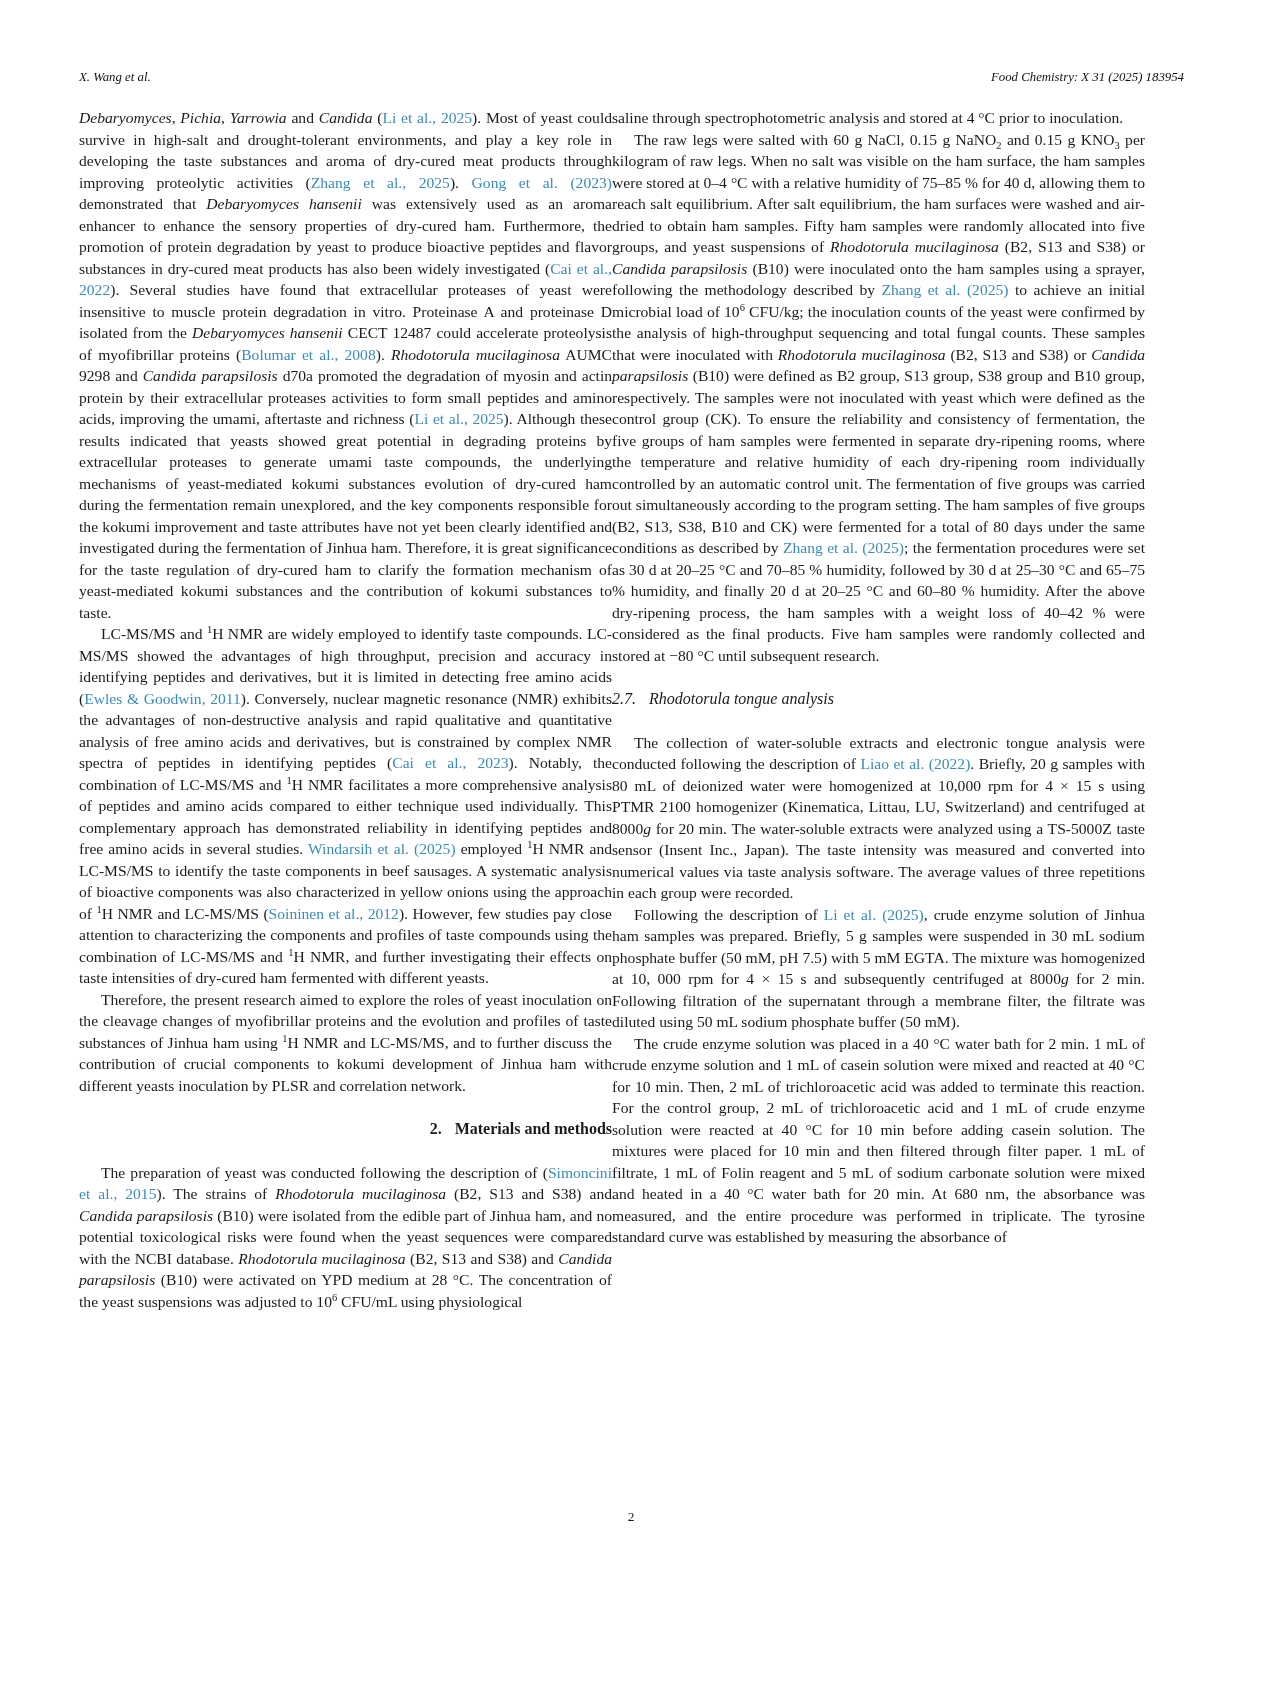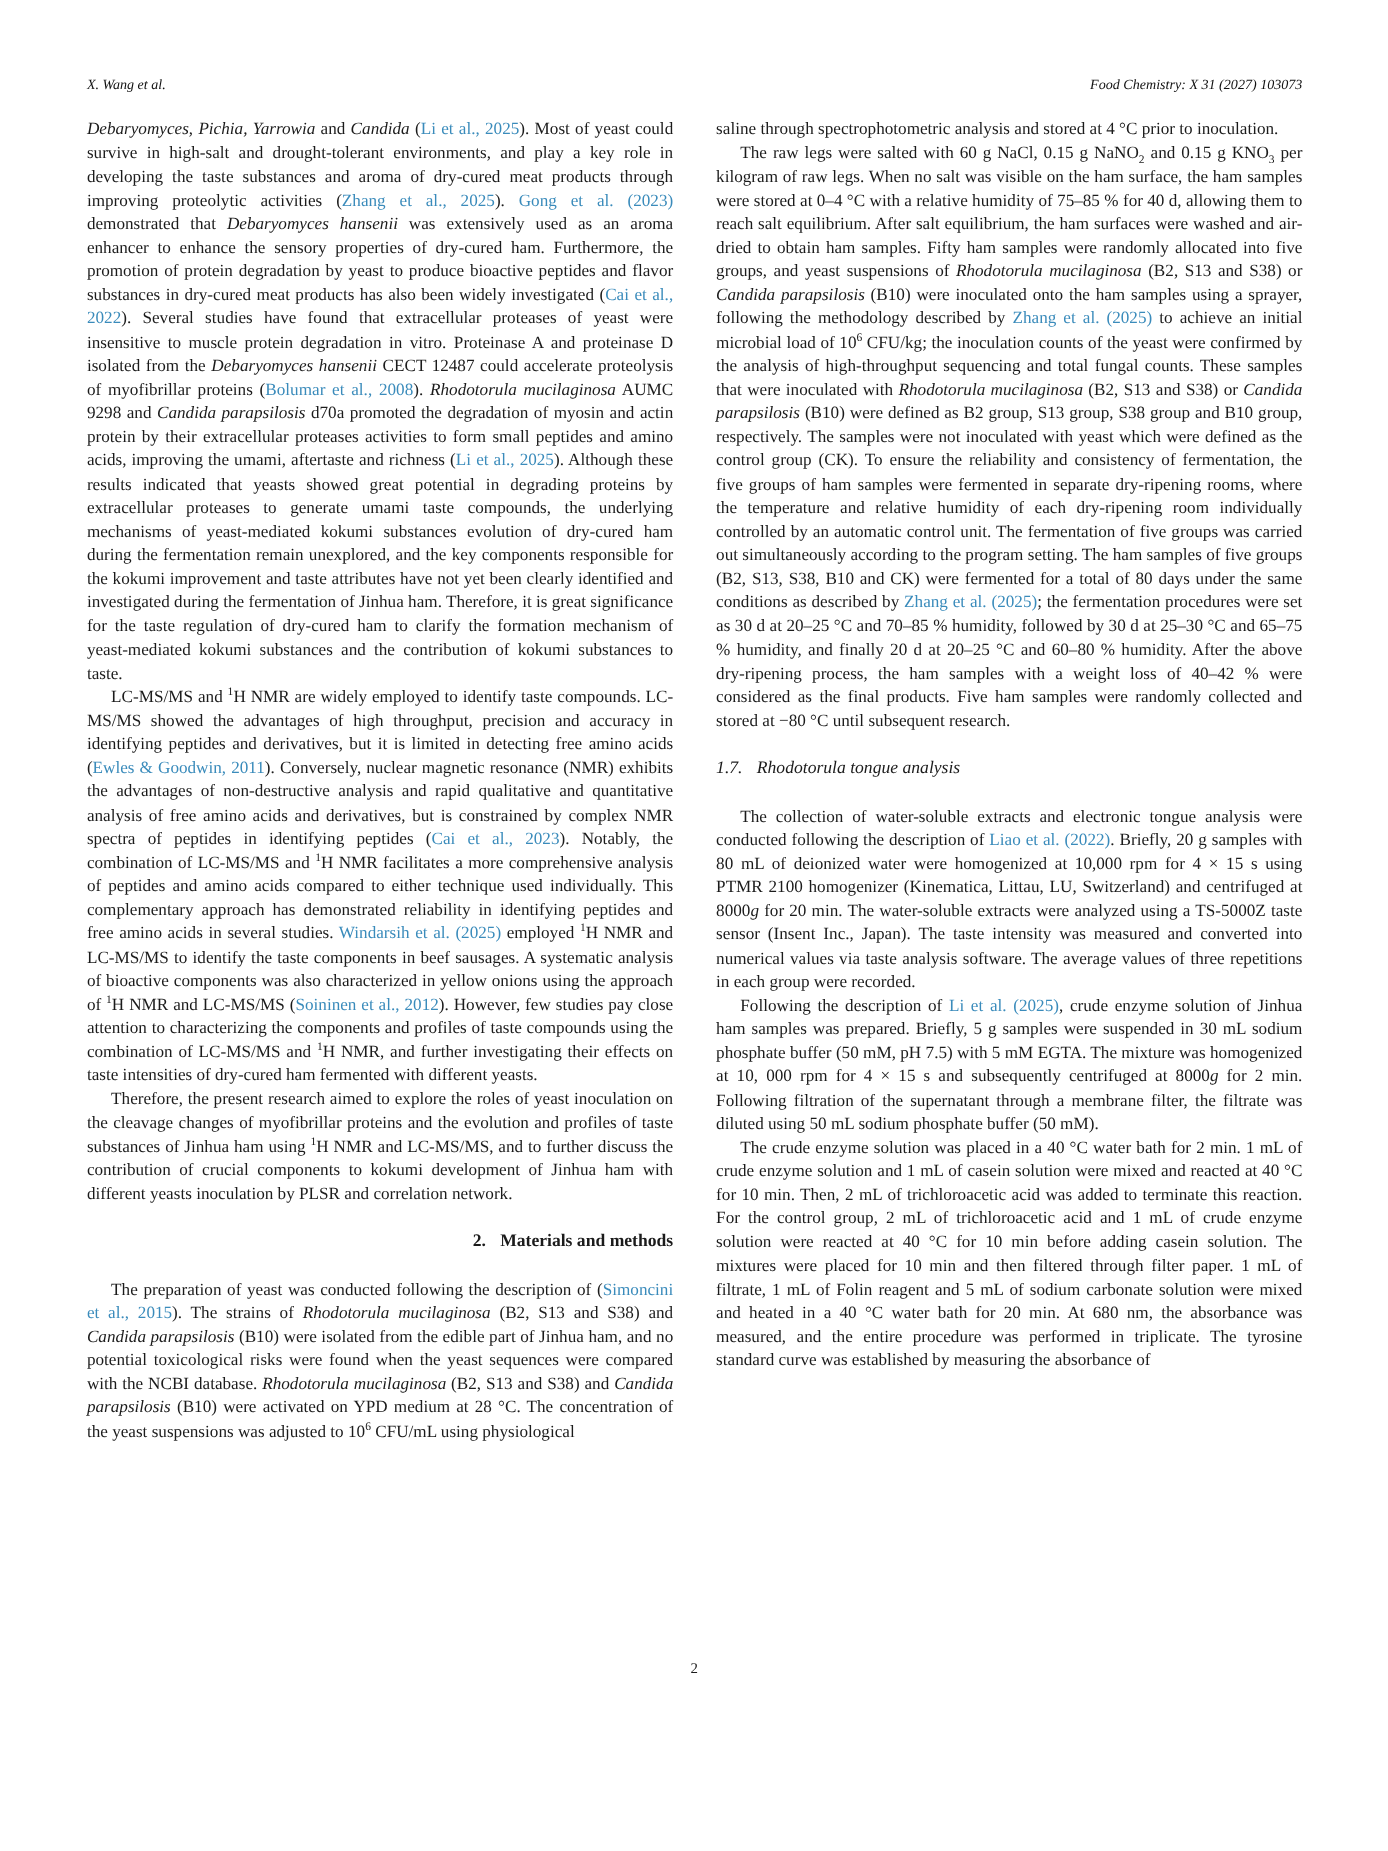--- a/index.html
+++ b/index.html
@@ -13,21 +13,21 @@
     color:#1b1b1b;
     overflow:hidden;
     border-radius:17px;
   }
   .page-header {
     display:flex; justify-content:space-between; align-items:baseline;
     font-style:italic; font-size:12.8px; line-height:15px;
     margin-bottom:22px;
     color:#111;
   }
-  .columns { display:flex; gap:39px; }
+  .columns { display:flex; }
   .col {
     width:533px;
     font-size:15.6px; line-height:21.5px;
     text-align:justify;
     hyphens:auto; -webkit-hyphens:auto;
   }
   p.para { margin:0; }
   p.indent { text-indent:22px; }
   .h-bold {
     font-size:16px; font-weight:bold; font-style:normal;
@@ -47,35 +47,35 @@
     position:absolute; left:0; bottom:62px; width:100%;
     text-align:center; font-size:13.5px; color:#1b1b1b;
   }
 </style>
 </head>
 <body>
 
 <div class="page">
   <div class="page-header">
     <span>X. Wang et al.</span>
-    <span>Food Chemistry: X 31 (2027) 103073</span>
+    <span>Food Chemistry: X 31 (2025) 183954</span>
   </div>
 
   <div class="columns">
     <div class="col">
         <p class="para"><span class="r-i">Debaryomyces</span><span>, </span><span class="r-i">Pichia,</span><span> </span><span class="r-i">Yarrowia</span><span> and </span><span class="r-i">Candida</span><span> (</span><a class="r-a" href="#">Li et al., 2025</a><span>). Most of yeast could survive in high-salt and drought-tolerant environments, and play a key role in developing the taste substances and aroma of dry-cured meat products through improving proteolytic activities (</span><a class="r-a" href="#">Zhang et al., 2025</a><span>). </span><a class="r-a" href="#">Gong et al. (2023)</a><span> demonstrated that </span><span class="r-i">Debaryomyces hansenii</span><span> was extensively used as an aroma enhancer to enhance the sensory properties of dry-cured ham. Furthermore, the promotion of protein degradation by yeast to produce bioactive peptides and flavor substances in dry-cured meat products has also been widely investigated (</span><a class="r-a" href="#">Cai et al., 2022</a><span>). Several studies have found that extracellular proteases of yeast were insensitive to muscle protein degradation in vitro. Proteinase A and proteinase D isolated from the </span><span class="r-i">Debaryomyces hansenii</span><span> CECT 12487 could accelerate proteolysis of myofibrillar proteins (</span><a class="r-a" href="#">Bolumar et al., 2008</a><span>). </span><span class="r-i">Rhodotorula mucilaginosa</span><span> AUMC 9298 and </span><span class="r-i">Candida parapsilosis</span><span> d70a promoted the degradation of myosin and actin protein by their extracellular proteases activities to form small peptides and amino acids, improving the umami, aftertaste and richness (</span><a class="r-a" href="#">Li et al., 2025</a><span>). Although these results indicated that yeasts showed great potential in degrading proteins by extracellular proteases to generate umami taste compounds, the underlying mechanisms of yeast-mediated kokumi substances evolution of dry-cured ham during the fermentation remain unexplored, and the key components responsible for the kokumi improvement and taste attributes have not yet been clearly identified and investigated during the fermentation of Jinhua ham. Therefore, it is great significance for the taste regulation of dry-cured ham to clarify the formation mechanism of yeast-mediated kokumi substances and the contribution of kokumi substances to taste.</span></p>
         <p class="para indent"><span>LC-MS/MS and </span><span class="r-sup">1</span><span>H NMR are widely employed to identify taste compounds. LC-MS/MS showed the advantages of high throughput, precision and accuracy in identifying peptides and derivatives, but it is limited in detecting free amino acids (</span><a class="r-a" href="#">Ewles &amp; Goodwin, 2011</a><span>). Conversely, nuclear magnetic resonance (NMR) exhibits the advantages of non-destructive analysis and rapid qualitative and quantitative analysis of free amino acids and derivatives, but is constrained by complex NMR spectra of peptides in identifying peptides (</span><a class="r-a" href="#">Cai et al., 2023</a><span>). Notably, the combination of LC-MS/MS and </span><span class="r-sup">1</span><span>H NMR facilitates a more comprehensive analysis of peptides and amino acids compared to either technique used individually. This complementary approach has demonstrated reliability in identifying peptides and free amino acids in several studies. </span><a class="r-a" href="#">Windarsih et al. (2025)</a><span> employed </span><span class="r-sup">1</span><span>H NMR and LC-MS/MS to identify the taste components in beef sausages. A systematic analysis of bioactive components was also characterized in yellow onions using the approach of </span><span class="r-sup">1</span><span>H NMR and LC-MS/MS (</span><a class="r-a" href="#">Soininen et al., 2012</a><span>). However, few studies pay close attention to characterizing the components and profiles of taste compounds using the combination of LC-MS/MS and </span><span class="r-sup">1</span><span>H NMR, and further investigating their effects on taste intensities of dry-cured ham fermented with different yeasts.</span></p>
         <p class="para indent"><span>Therefore, the present research aimed to explore the roles of yeast inoculation on the cleavage changes of myofibrillar proteins and the evolution and profiles of taste substances of Jinhua ham using </span><span class="r-sup">1</span><span>H NMR and LC-MS/MS, and to further discuss the contribution of crucial components to kokumi development of Jinhua ham with different yeasts inoculation by PLSR and correlation network.</span></p>
         <h2 class="h-bold"><span class="r-num">2.</span><span>Materials and methods</span></h2>
         <p class="para indent"><span>The preparation of yeast was conducted following the description of (</span><a class="r-a" href="#">Simoncini et al., 2015</a><span>). The strains of </span><span class="r-i">Rhodotorula mucilaginosa</span><span> (B2, S13 and S38) and </span><span class="r-i">Candida parapsilosis</span><span> (B10) were isolated from the edible part of Jinhua ham, and no potential toxicological risks were found when the yeast sequences were compared with the NCBI database. </span><span class="r-i">Rhodotorula mucilaginosa</span><span> (B2, S13 and S38) and </span><span class="r-i">Candida parapsilosis</span><span> (B10) were activated on YPD medium at 28 °C. The concentration of the yeast suspensions was adjusted to 10</span><span class="r-sup">6</span><span> CFU/mL using physiological</span></p>
       </div>
     <div class="col">
         <p class="para"><span>saline through spectrophotometric analysis and stored at 4 °C prior to inoculation.</span></p>
         <p class="para indent"><span>The raw legs were salted with 60 g NaCl, 0.15 g NaNO</span><span class="r-sub">2</span><span> and 0.15 g KNO</span><span class="r-sub">3</span><span> per kilogram of raw legs. When no salt was visible on the ham surface, the ham samples were stored at 0–4 °C with a relative humidity of 75–85 % for 40 d, allowing them to reach salt equilibrium. After salt equilibrium, the ham surfaces were washed and air-dried to obtain ham samples. Fifty ham samples were randomly allocated into five groups, and yeast suspensions of </span><span class="r-i">Rhodotorula mucilaginosa</span><span> (B2, S13 and S38) or </span><span class="r-i">Candida parapsilosis</span><span> (B10) were inoculated onto the ham samples using a sprayer, following the methodology described by </span><a class="r-a" href="#">Zhang et al. (2025)</a><span> to achieve an initial microbial load of 10</span><span class="r-sup">6</span><span> CFU/kg; the inoculation counts of the yeast were confirmed by the analysis of high-throughput sequencing and total fungal counts. These samples that were inoculated with </span><span class="r-i">Rhodotorula mucilaginosa</span><span> (B2, S13 and S38) or </span><span class="r-i">Candida parapsilosis</span><span> (B10) were defined as B2 group, S13 group, S38 group and B10 group, respectively. The samples were not inoculated with yeast which were defined as the control group (CK). To ensure the reliability and consistency of fermentation, the five groups of ham samples were fermented in separate dry-ripening rooms, where the temperature and relative humidity of each dry-ripening room individually controlled by an automatic control unit. The fermentation of five groups was carried out simultaneously according to the program setting. The ham samples of five groups (B2, S13, S38, B10 and CK) were fermented for a total of 80 days under the same conditions as described by </span><a class="r-a" href="#">Zhang et al. (2025)</a><span>; the fermentation procedures were set as 30 d at 20–25 °C and 70–85 % humidity, followed by 30 d at 25–30 °C and 65–75 % humidity, and finally 20 d at 20–25 °C and 60–80 % humidity. After the above dry-ripening process, the ham samples with a weight loss of 40–42 % were considered as the final products. Five ham samples were randomly collected and stored at −80 °C until subsequent research.</span></p>
-        <h3 class="h-italic"><span class="r-num">1.7.</span><span>Rhodotorula tongue analysis</span></h3>
+        <h3 class="h-italic"><span class="r-num">2.7.</span><span>Rhodotorula tongue analysis</span></h3>
         <p class="para indent"><span>The collection of water-soluble extracts and electronic tongue analysis were conducted following the description of </span><a class="r-a" href="#">Liao et al. (2022)</a><span>. Briefly, 20 g samples with 80 mL of deionized water were homogenized at 10,000 rpm for 4 × 15 s using PTMR 2100 homogenizer (Kinematica, Littau, LU, Switzerland) and centrifuged at 8000</span><span class="r-i">g</span><span> for 20 min. The water-soluble extracts were analyzed using a TS-5000Z taste sensor (Insent Inc., Japan). The taste intensity was measured and converted into numerical values via taste analysis software. The average values of three repetitions in each group were recorded.</span></p>
         <p class="para indent"><span>Following the description of </span><a class="r-a" href="#">Li et al. (2025)</a><span>, crude enzyme solution of Jinhua ham samples was prepared. Briefly, 5 g samples were suspended in 30 mL sodium phosphate buffer (50 mM, pH 7.5) with 5 mM EGTA. The mixture was homogenized at 10, 000 rpm for 4 × 15 s and subsequently centrifuged at 8000</span><span class="r-i">g</span><span> for 2 min. Following filtration of the supernatant through a membrane filter, the filtrate was diluted using 50 mL sodium phosphate buffer (50 mM).</span></p>
         <p class="para indent"><span>The crude enzyme solution was placed in a 40 °C water bath for 2 min. 1 mL of crude enzyme solution and 1 mL of casein solution were mixed and reacted at 40 °C for 10 min. Then, 2 mL of trichloroacetic acid was added to terminate this reaction. For the control group, 2 mL of trichloroacetic acid and 1 mL of crude enzyme solution were reacted at 40 °C for 10 min before adding casein solution. The mixtures were placed for 10 min and then filtered through filter paper. 1 mL of filtrate, 1 mL of Folin reagent and 5 mL of sodium carbonate solution were mixed and heated in a 40 °C water bath for 20 min. At 680 nm, the absorbance was measured, and the entire procedure was performed in triplicate. The tyrosine standard curve was established by measuring the absorbance of</span></p>
       </div>
   </div>
 
   <div class="page-footer">2</div>
 </div>
 
 </body></html>

